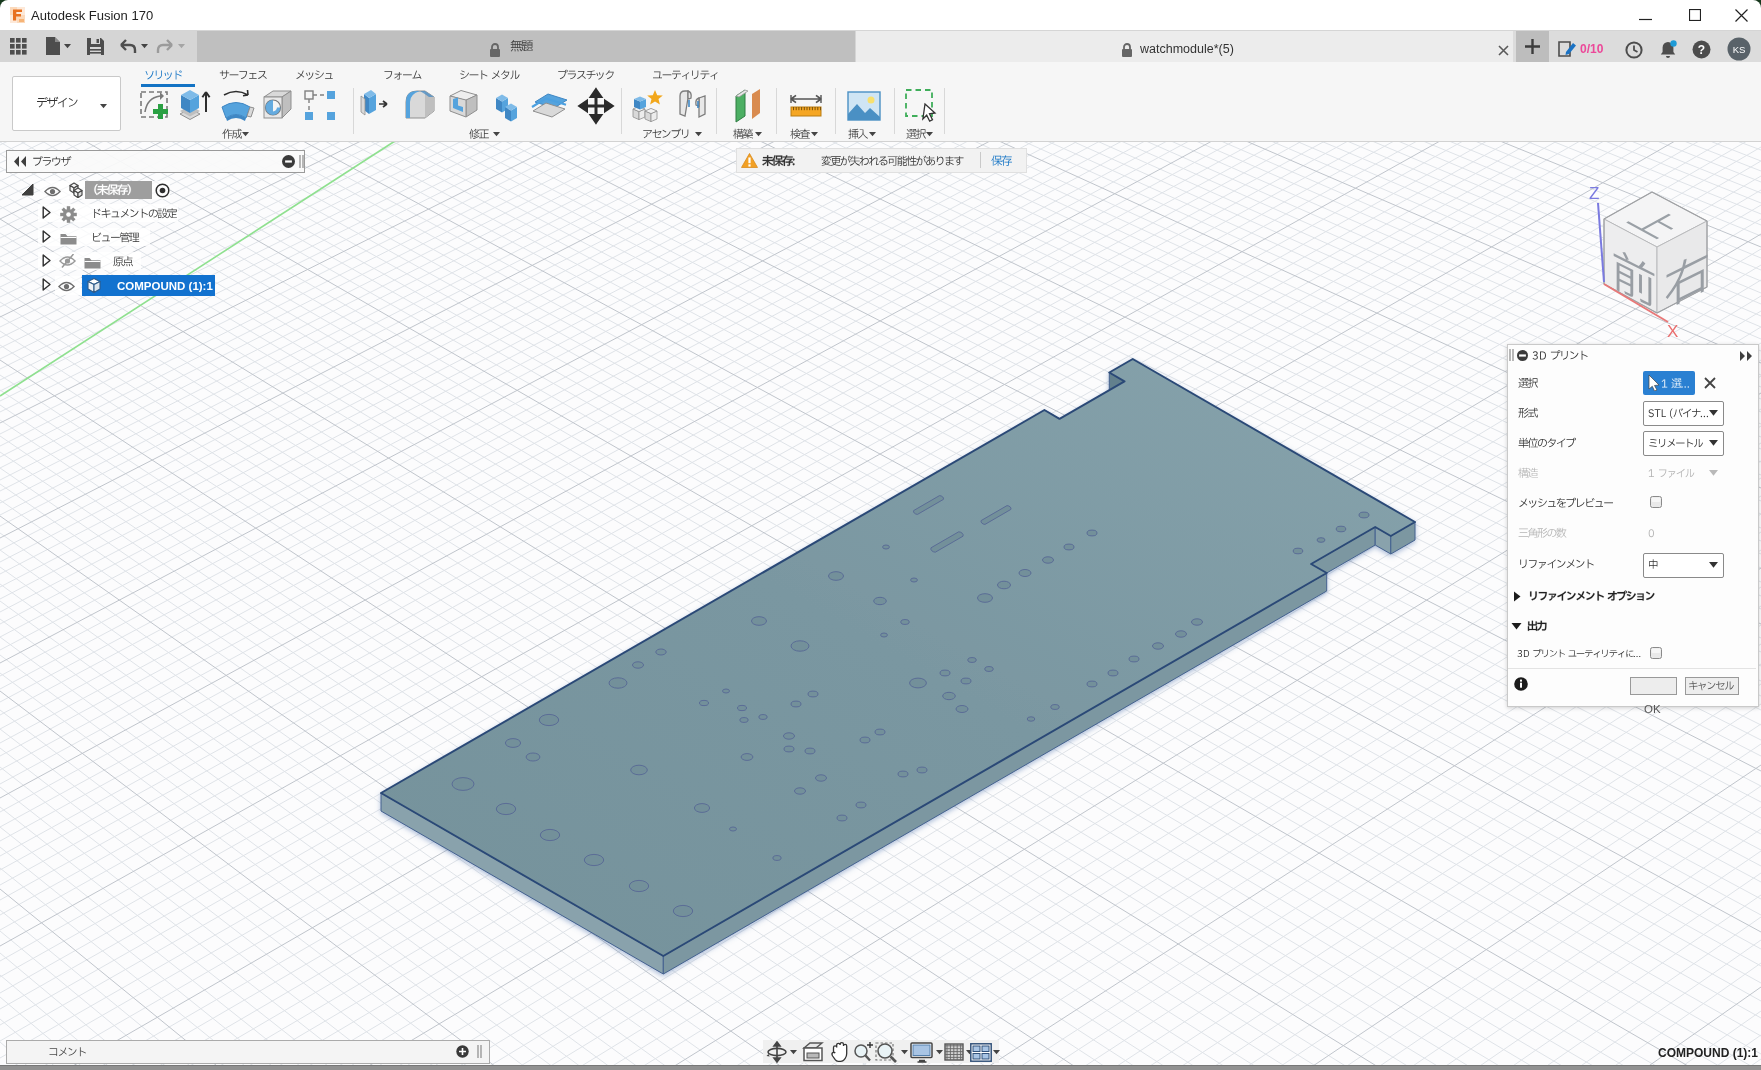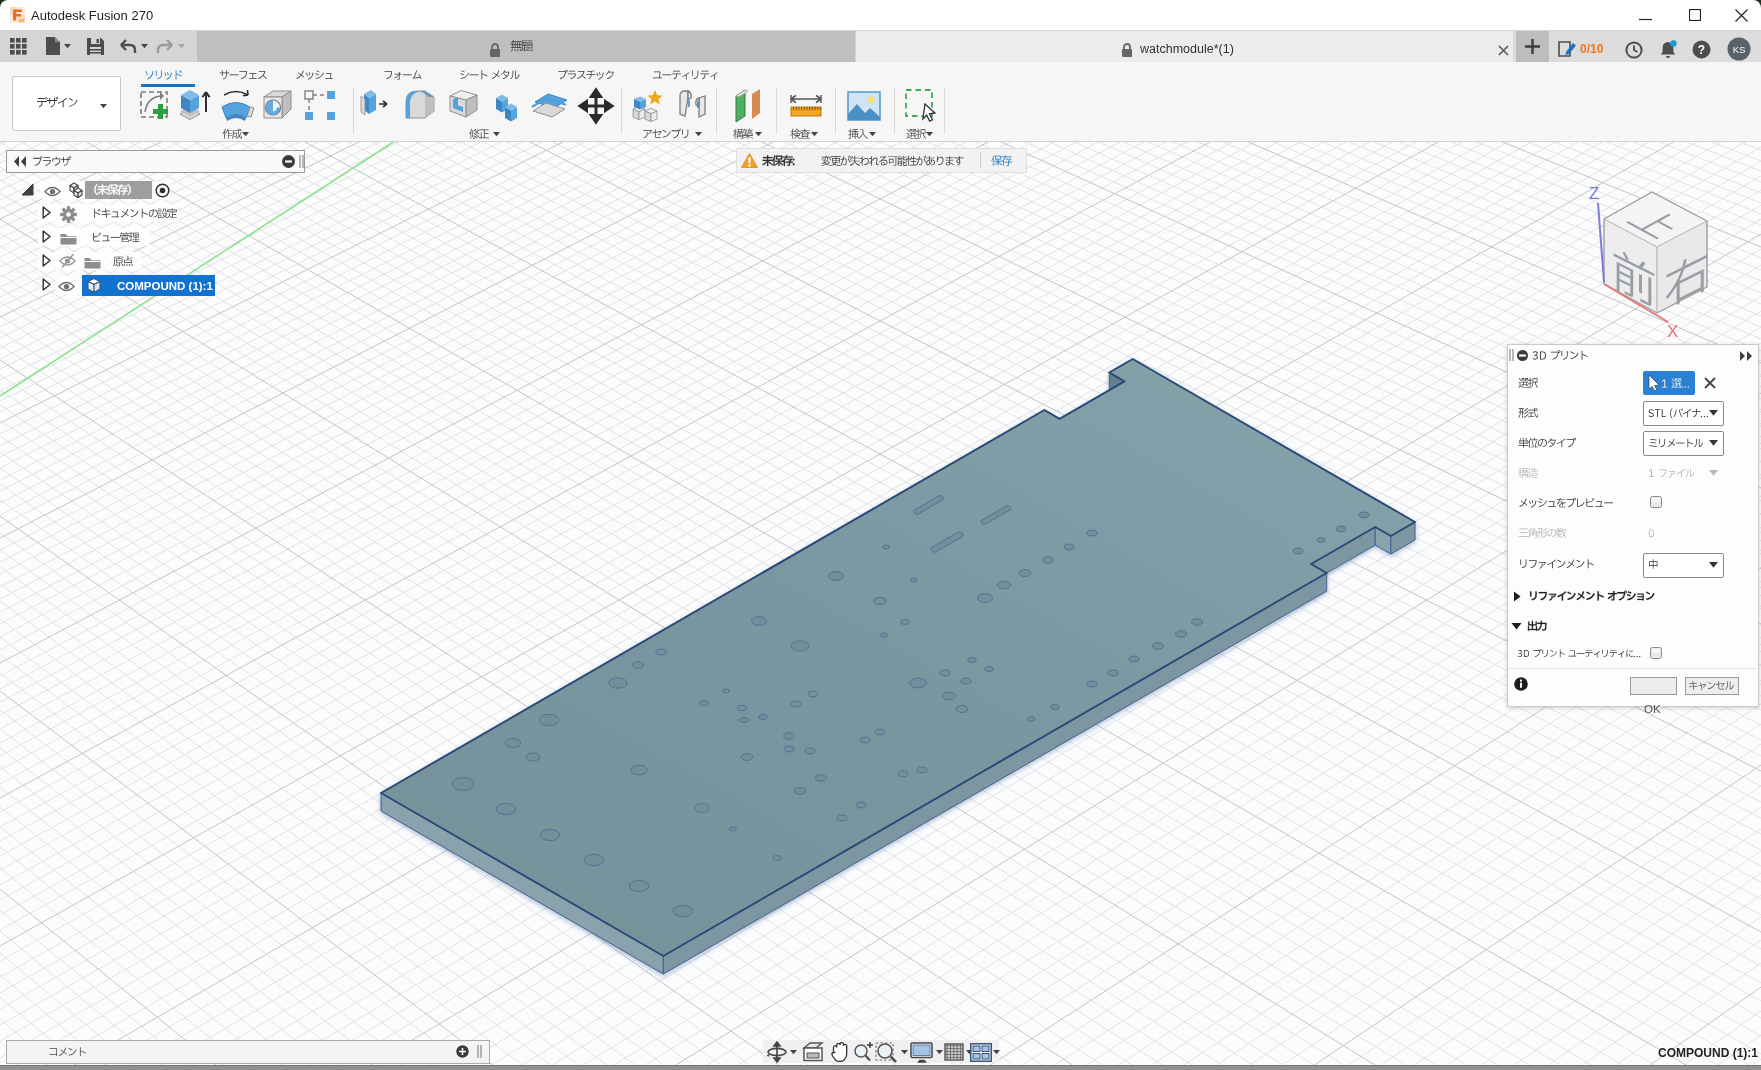--- a/index.html
+++ b/index.html
@@ -112,21 +112,21 @@
     </g>
   </svg>
 <div style="position:absolute;left:0px;top:0px;width:1761px;height:30px;background:#fff;border-radius:8px 8px 0 0;"></div>
 <svg style="position:absolute;left:10px;top:7px;" width="15" height="16" viewBox="0 0 15 16">
     <rect x="0" y="0" width="15" height="16" fill="#fde9d9"></rect>
     <rect x="0" y="0" width="7" height="8" fill="#fbd9bb"></rect>
     <rect x="7" y="8" width="8" height="8" fill="#fbd9bb"></rect>
     <path d="M3 13.5 V2.5 H12 V5 H6.2 V7 H11 V9.5 H6.2 V13.5 Z" fill="#e8701f"></path>
     <rect x="9" y="12" width="5" height="3" fill="#f6b477"></rect>
   </svg>
-<div style="position:absolute;left:31px;top:7.5px;font-size:13px;color:#222;font-weight:normal;white-space:nowrap;">Autodesk Fusion 270</div>
+<div style="position:absolute;left:31px;top:7.5px;font-size:13px;color:#222;font-weight:normal;white-space:nowrap;">Autodesk Fusion 170</div>
 <svg style="position:absolute;left:1639px;top:13px;" width="13" height="13" viewBox="0 0 13 13">
     <path d="M0 6.5 H13" stroke="#222" stroke-width="1.2"></path>
   </svg>
 <svg style="position:absolute;left:1689px;top:9px;" width="12" height="12" viewBox="0 0 12 12">
     <rect x="0.5" y="0.5" width="11" height="11" fill="none" stroke="#222" stroke-width="1.2"></rect>
   </svg>
 <svg style="position:absolute;left:1735px;top:9px;" width="13" height="13" viewBox="0 0 13 13">
     <path d="M0.5 0.5 L12.5 12.5 M12.5 0.5 L0.5 12.5" stroke="#222" stroke-width="1.2"></path>
   </svg>
 <div style="position:absolute;left:0px;top:30px;width:1761px;height:32px;background:#d5d5d5;"></div>
@@ -171,34 +171,34 @@
 <div style="position:absolute;left:197px;top:31px;width:658px;height:31px;background:#bfbfbf;"></div>
 <svg style="position:absolute;left:489px;top:43px;" width="12" height="14" viewBox="0 0 12 14">
     <rect x="1" y="6" width="10" height="8" rx="1" fill="#666"></rect>
     <path d="M3 6 V4 a3 3 0 0 1 6 0 V6" stroke="#666" stroke-width="1.8" fill="none"></path>
   </svg>
 <div style="position:absolute;left:856px;top:31px;width:657px;height:31px;background:#ececec;"></div>
 <svg style="position:absolute;left:1121px;top:43px;" width="12" height="14" viewBox="0 0 12 14">
     <rect x="1" y="6" width="10" height="8" rx="1" fill="#666"></rect>
     <path d="M3 6 V4 a3 3 0 0 1 6 0 V6" stroke="#666" stroke-width="1.8" fill="none"></path>
   </svg>
-<div style="position:absolute;left:1140px;top:42px;font-size:12.5px;color:#333;font-weight:normal;white-space:nowrap;">watchmodule*(1)</div>
+<div style="position:absolute;left:1140px;top:42px;font-size:12.5px;color:#333;font-weight:normal;white-space:nowrap;">watchmodule*(5)</div>
 <svg style="position:absolute;left:1498px;top:45px;" width="11" height="11" viewBox="0 0 11 11">
     <path d="M1 1 L10 10 M10 1 L1 10" stroke="#5a5a5a" stroke-width="1.6"></path>
   </svg>
 <div style="position:absolute;left:1513px;top:31px;width:248px;height:31px;background:#dcdcdc;"></div>
 <div style="position:absolute;left:1516px;top:31px;width:33px;height:31px;background:#bdbdbd;"></div>
 <svg style="position:absolute;left:1525px;top:39px;" width="15" height="15" viewBox="0 0 15 15">
     <path d="M7.5 0 V15 M0 7.5 H15" stroke="#3c3c3c" stroke-width="2.4"></path>
   </svg>
 <svg style="position:absolute;left:1558px;top:40px;" width="19" height="18" viewBox="0 0 19 18">
     <path d="M1 2 H12 V16 H1 Z" fill="none" stroke="#4d4d4d" stroke-width="1.6"></path>
     <path d="M8 12 L15 3 L18 5.5 L11 14 L7.5 15 Z" fill="#1a72c4"></path>
   </svg>
-<div style="position:absolute;left:1580px;top:42px;font-size:12px;color:#f97316;font-weight:bold;white-space:nowrap;">0/10</div>
+<div style="position:absolute;left:1580px;top:42px;font-size:12px;color:#ec4899;font-weight:bold;white-space:nowrap;">0/10</div>
 <svg style="position:absolute;left:1625px;top:41px;" width="18" height="18" viewBox="0 0 18 18">
     <circle cx="9" cy="9" r="7.6" fill="none" stroke="#4d4d4d" stroke-width="2"></circle>
     <path d="M9 4.5 V9 L12.5 11" stroke="#4d4d4d" stroke-width="1.8" fill="none"></path>
   </svg>
 <svg style="position:absolute;left:1659px;top:40px;" width="19" height="19" viewBox="0 0 19 19">
     <path d="M9 2 a5.4 5.4 0 0 1 5.4 5.4 V12 l1.8 2.6 H1.8 L3.6 12 V7.4 A5.4 5.4 0 0 1 9 2 Z" fill="#4d4d4d"></path>
     <path d="M7 16 a2 2 0 0 0 4 0" fill="#4d4d4d"></path>
     <circle cx="14.5" cy="3.5" r="3.2" fill="#1e9bd7"></circle>
   </svg>
 <svg style="position:absolute;left:1692px;top:40px;" width="19" height="19" viewBox="0 0 19 19">

